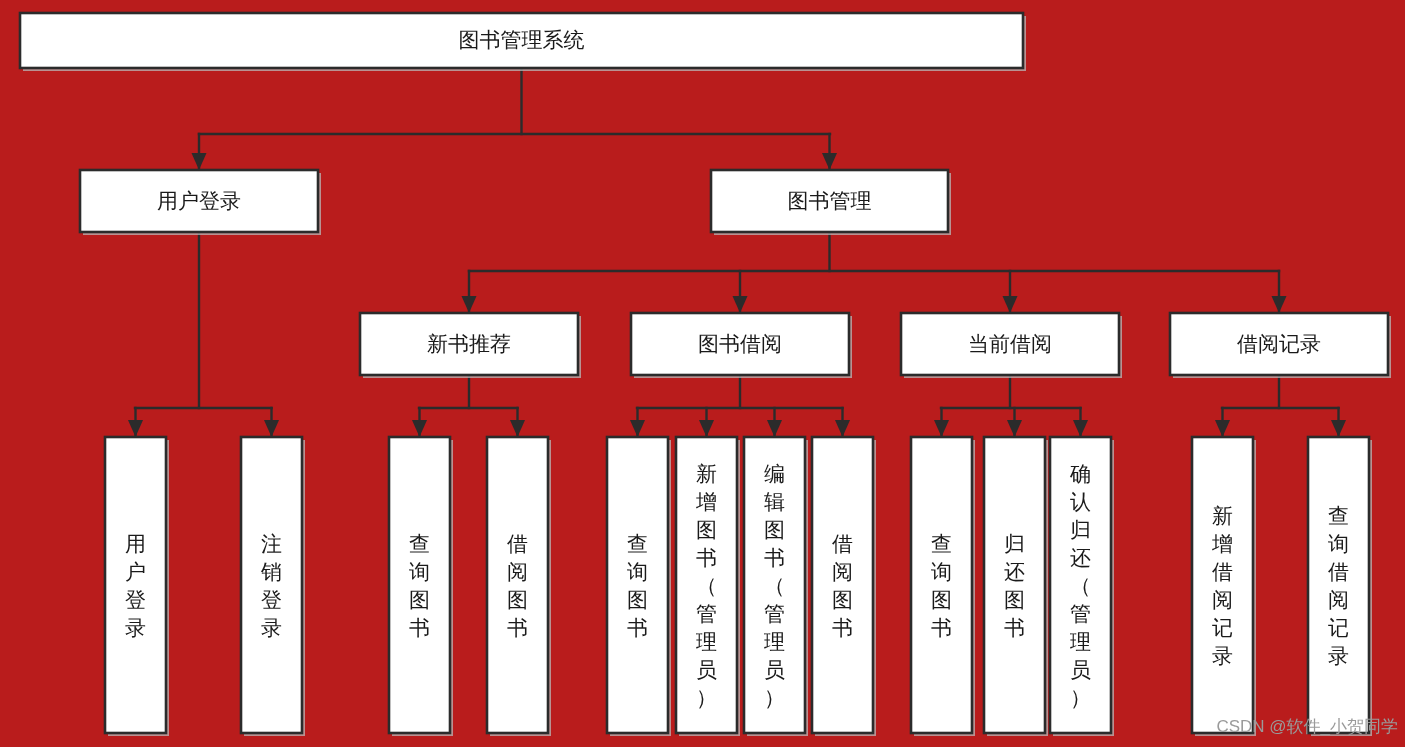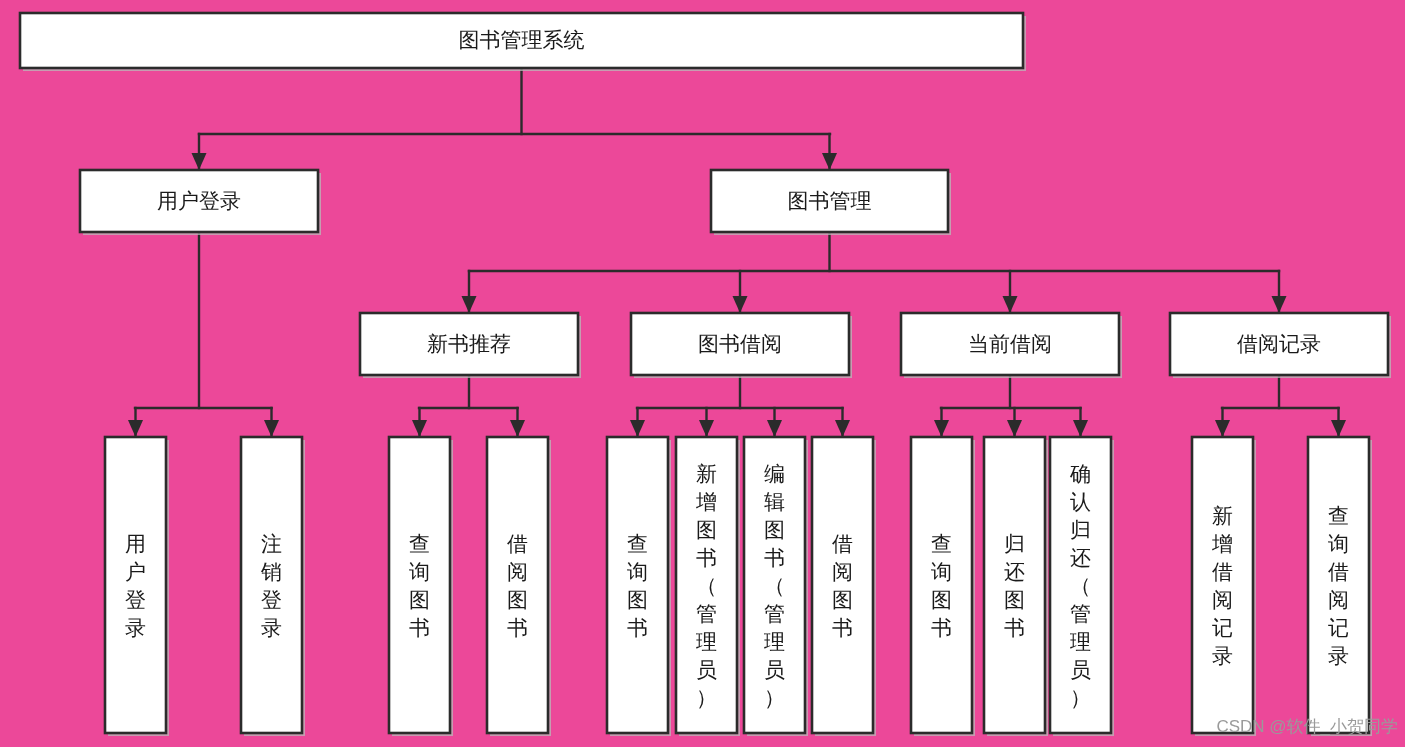--- a/index.html
+++ b/index.html
@@ -8,21 +8,21 @@
     padding: 0;
     background: #ffffff;
   }
   body {
     font-family: "Liberation Sans", "DejaVu Sans", sans-serif;
   }
   #diagram-root {
     position: relative;
     width: 1405px;
     height: 747px;
-    background: #ec4899;
+    background: #b91c1c;
     overflow: hidden;
   }
   svg#flow-svg {
     position: absolute;
     left: 0;
     top: 0;
     width: 1405px;
     height: 747px;
     display: block;
   }

